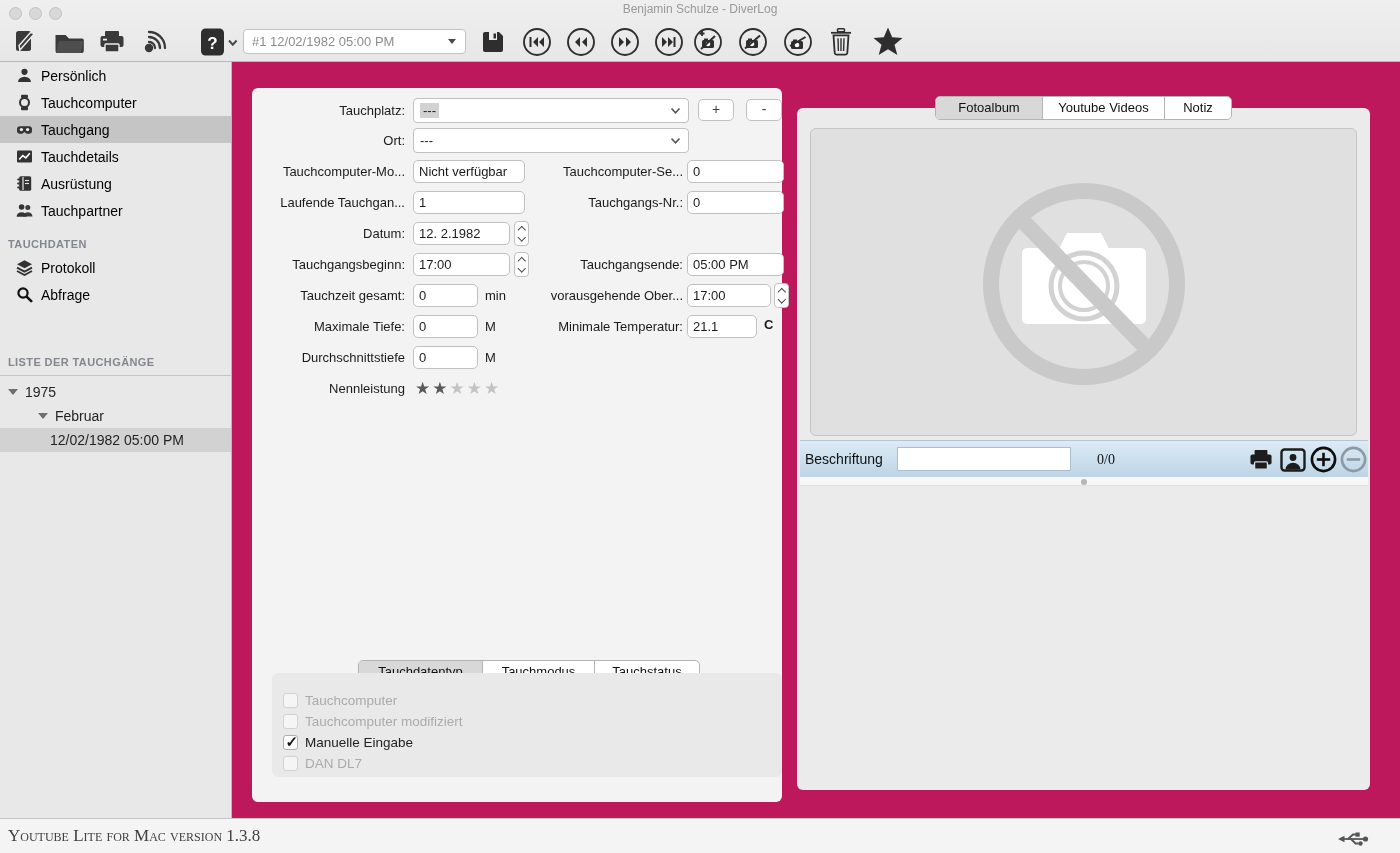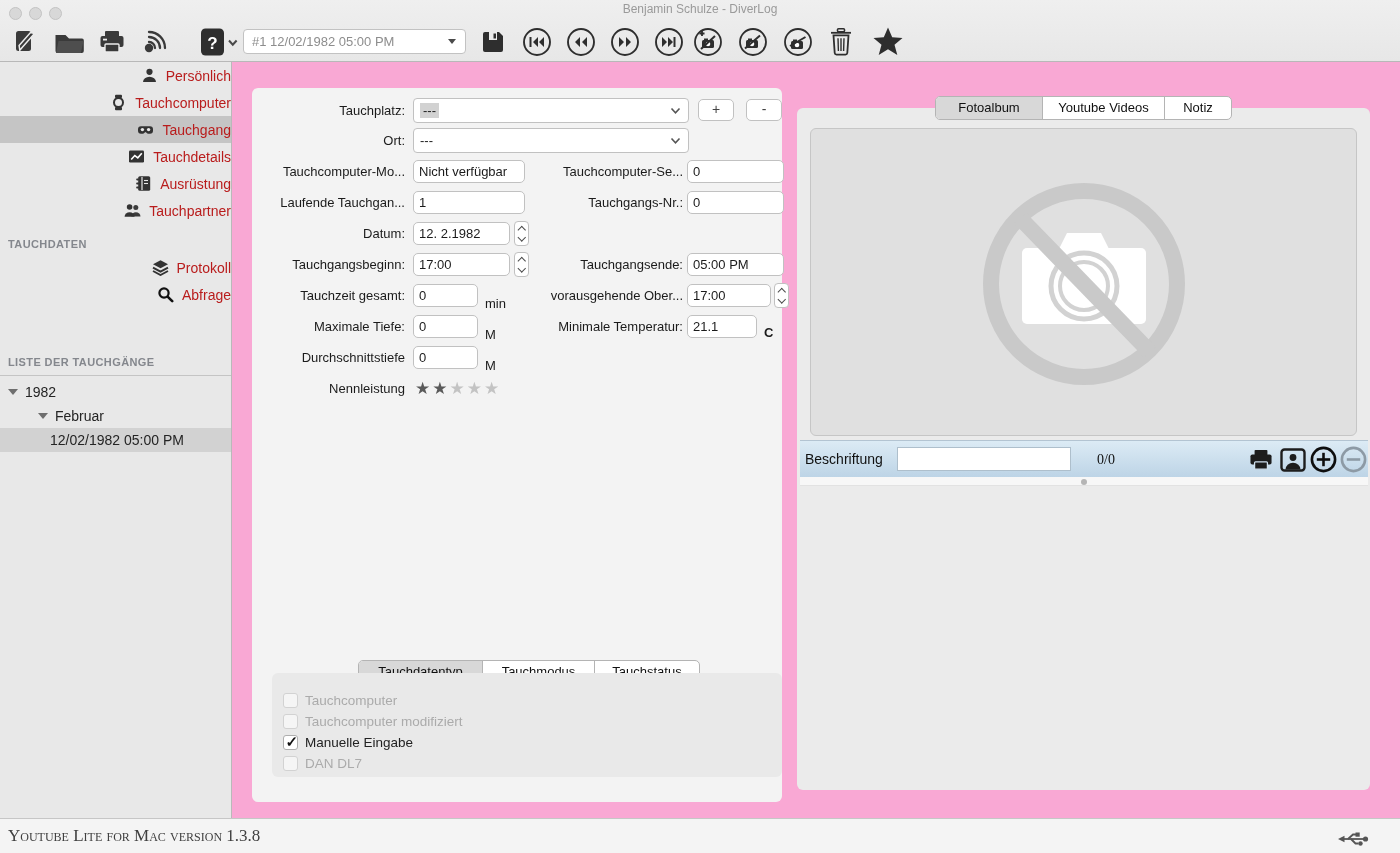--- a/index.html
+++ b/index.html
@@ -13,36 +13,36 @@
   .tbtn{position:absolute;display:flex;align-items:center;justify-content:center;}
   .tool-combo{position:absolute;left:243px;top:29px;width:223px;height:25px;background:#fff;border:1px solid #c2c2c2;
               border-radius:4px;box-sizing:border-box;display:flex;align-items:center;}
   .tool-combo .val{flex:1;padding-left:8px;font-size:13px;color:#8d8d8d;white-space:nowrap;overflow:hidden;}
   .tool-combo .arr{width:0;height:0;border-left:4.5px solid transparent;border-right:4.5px solid transparent;
                    border-top:5.5px solid #4a4a4a;margin-right:9px;}
   
   .sidebar{position:absolute;left:0;top:62px;width:232px;height:756px;background:#e8e8e8;
            border-right:1px solid #b9b9b9;box-sizing:border-box;}
   .side-header{padding:14px 0 4px 8px;font-size:11px;font-weight:bold;letter-spacing:.4px;color:#84878d;}
-  .side-item{display:flex;align-items:center;gap:8px;height:27px;padding-left:16px;font-size:14px;color:#b91c1c;cursor:default;justify-content:flex-end;}
+  .side-item{display:flex;align-items:center;gap:8px;height:27px;padding-left:16px;font-size:14px;color:#000000;cursor:default;}
   .side-item.selected{background:#c5c5c5;}
   .side-item svg{flex:0 0 auto;}
   .list-header{padding:16px 0 5px 8px;font-size:11px;font-weight:bold;letter-spacing:.4px;color:#84878d;}
   .list-divider{height:1px;background:#c4c4c4;margin:2px 0 4px 0;}
   .tree-row{display:flex;align-items:center;height:24px;font-size:14px;color:#242424;}
   .tree-row.selected{background:#d2d2d2;}
   .tri{width:0;height:0;border-left:5px solid transparent;border-right:5px solid transparent;
        border-top:6px solid #6e6e6e;display:inline-block;margin-right:7px;}
   
-  .main{position:absolute;left:232px;top:62px;width:1168px;height:756px;background:#f9a8d4;}
+  .main{position:absolute;left:232px;top:62px;width:1168px;height:756px;background:#be185d;}
   .form-panel{position:absolute;left:20px;top:26px;width:530px;height:714px;background:#f3f3f3;border-radius:6px;}
   .flabel{position:absolute;height:25px;line-height:25px;font-size:13px;color:#1b1b1b;text-align:right;white-space:nowrap;}
   .finput{position:absolute;height:23px;background:#fff;border:1px solid #c1c1c1;box-sizing:border-box;
           font-family:"Liberation Sans",sans-serif;font-size:13px;color:#1b1b1b;padding:0 5px;border-radius:5px;}
-  .funit{position:absolute;height:23px;line-height:23px;font-size:13px;color:#1b1b1b;margin-top:8px;}
+  .funit{position:absolute;height:23px;line-height:23px;font-size:13px;color:#1b1b1b;}
   .combo{position:absolute;height:25px;background:#fff;border:1px solid #c1c1c1;border-radius:4px;
          box-sizing:border-box;display:flex;align-items:center;}
   .combo .cval{flex:1;margin-left:6px;font-size:13px;color:#1b1b1b;}
   .combo .cval.hl{flex:0 0 auto;background:#d2d2d2;padding:0 3px;}
   .combo .sp{flex:1;}
   .combo svg{margin-right:7px;}
   .stepper{position:absolute;width:15px;height:25px;background:#fff;border:1px solid #c1c1c1;border-radius:4px;box-sizing:border-box;}
   .stepper .chev{position:absolute;left:4px;width:4.5px;height:4.5px;border-left:1.6px solid #4a4a4a;border-top:1.6px solid #4a4a4a;}
   .stepper .up{top:5px;transform:rotate(45deg);}
   .stepper .down{bottom:5px;transform:rotate(225deg);}
@@ -285,21 +285,21 @@
         <line x1="10.6" y1="10.6" x2="15.2" y2="15.2" stroke="#111" stroke-width="2.6" stroke-linecap="round"></line>
       </svg>
       <span>Abfrage</span>
     </div>
 
     <div class="list-header" style="margin-top:32px">LISTE DER TAUCHGÄNGE</div>
     <div class="list-divider"></div>
 
     <div class="tree-row" style="padding-left:8px">
       <span class="tri"></span>
-      <span>1982</span>
+      <span>1975</span>
     </div>
     <div class="tree-row" style="padding-left:38px">
       <span class="tri"></span>
       <span>Februar</span>
     </div>
     <div class="tree-row selected" style="padding-left:50px">
       <span>12/02/1982 05:00 PM</span>
     </div>
   </div>
 

